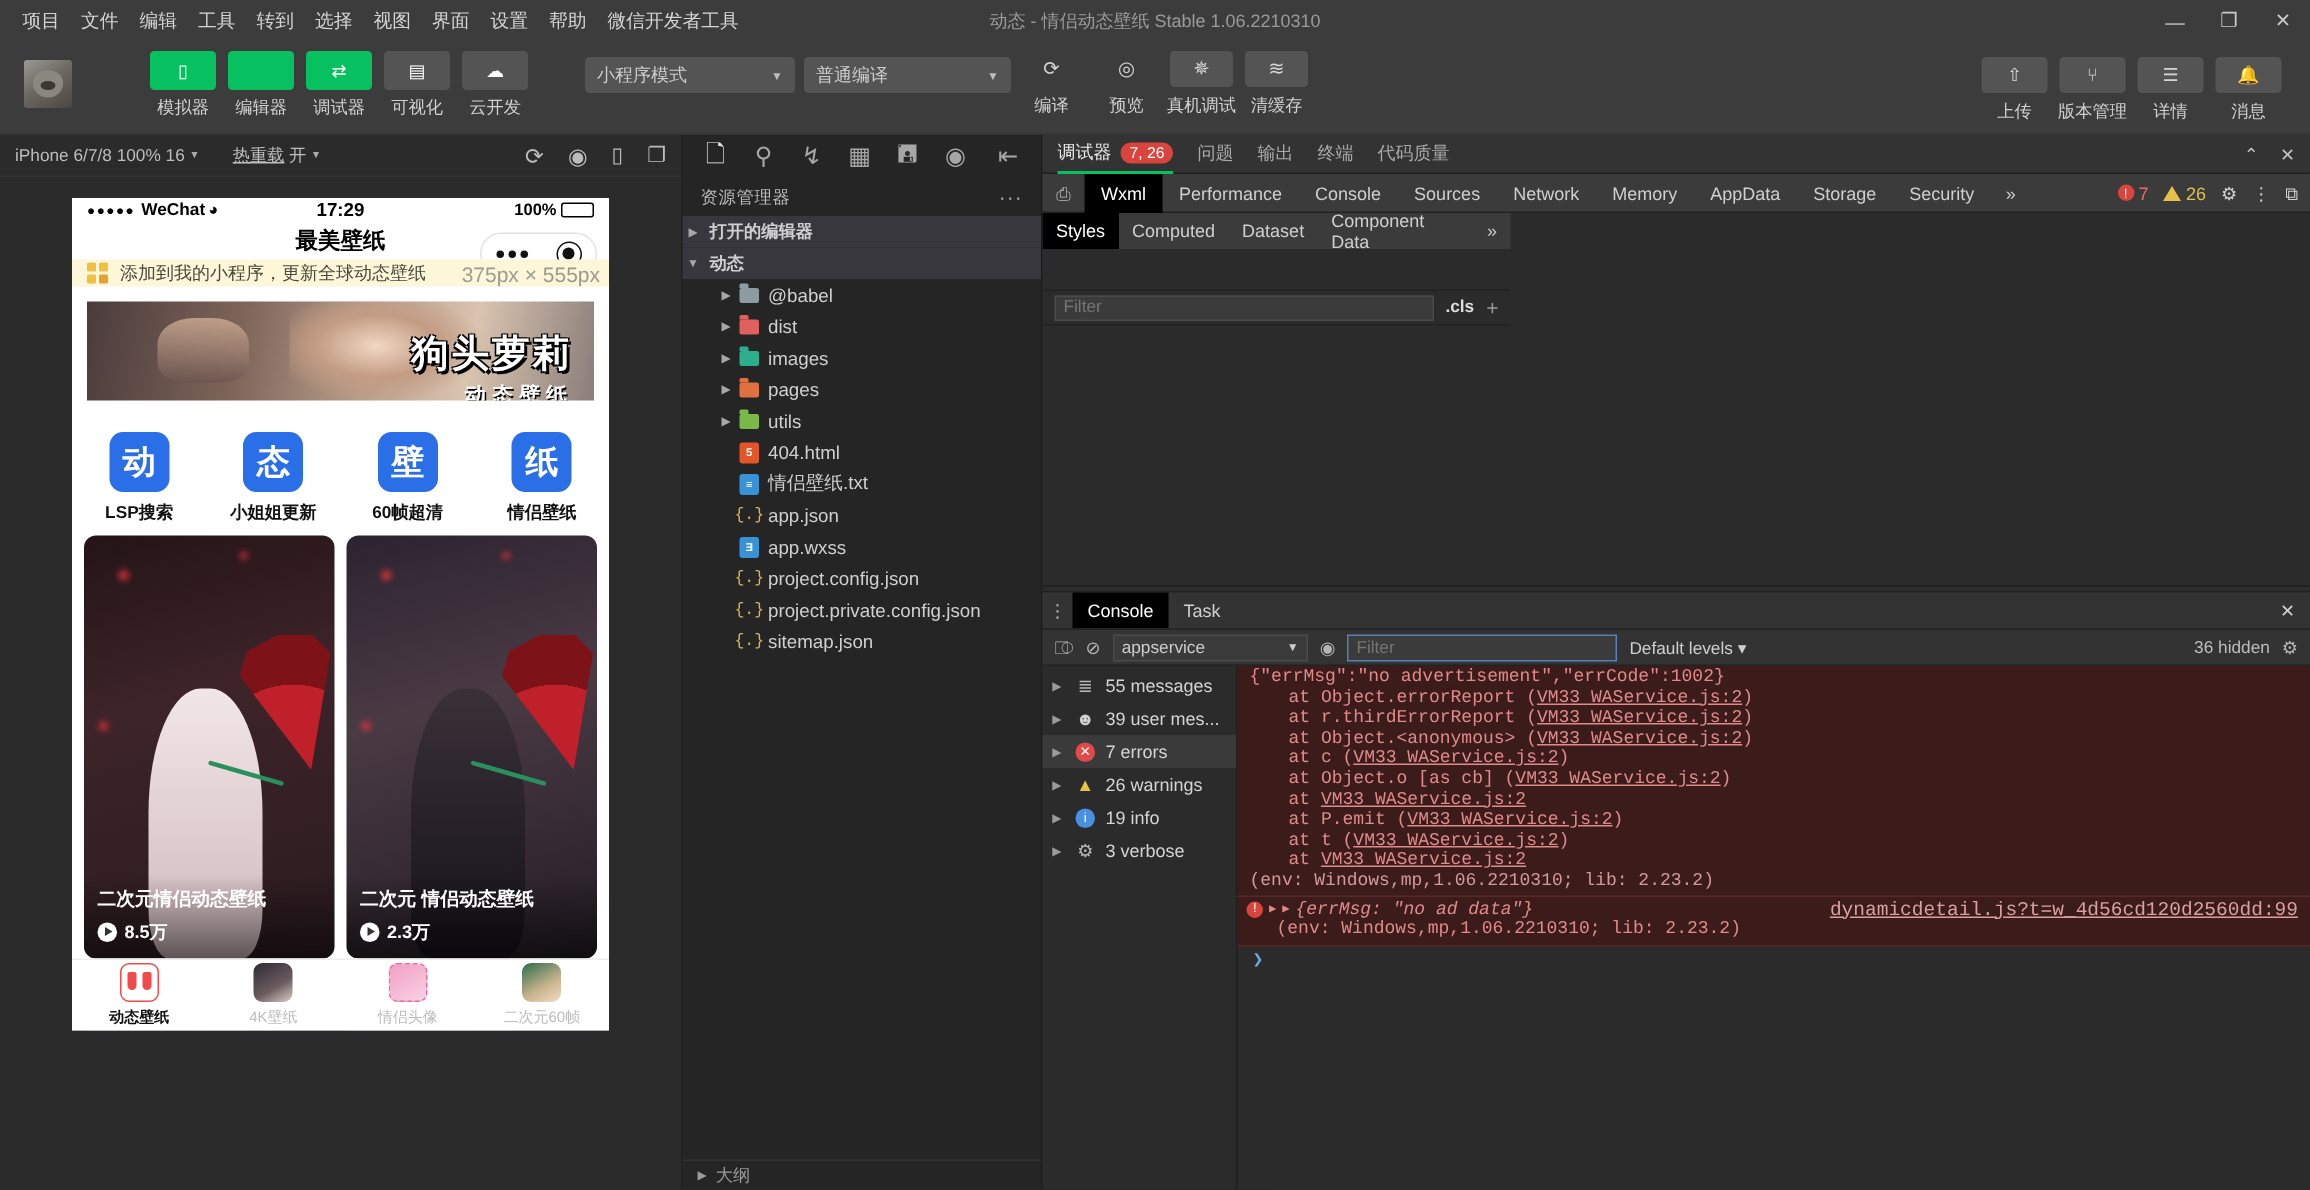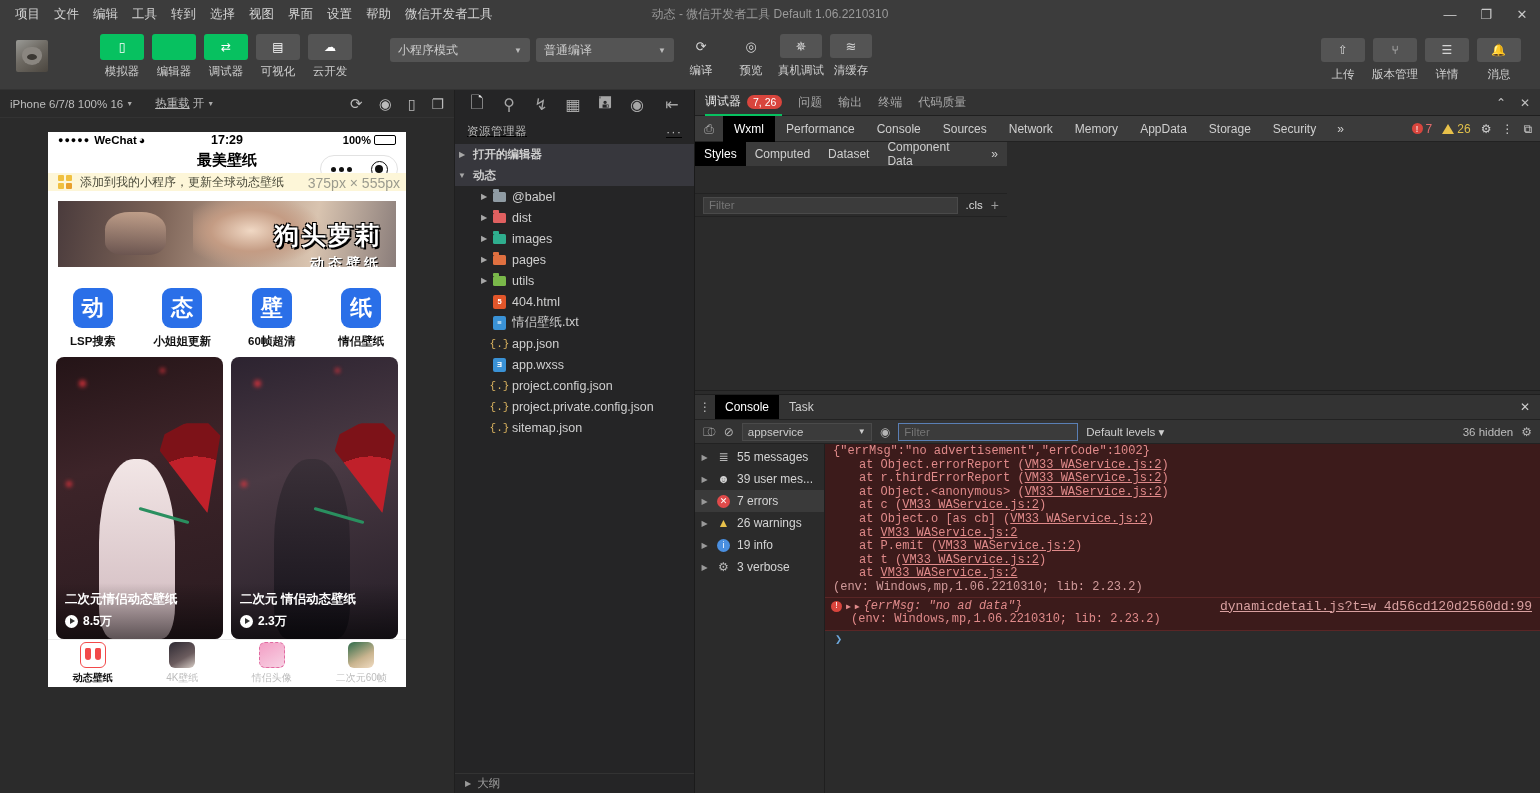--- a/index.html
+++ b/index.html
@@ -164,21 +164,21 @@
   .t4 { background:linear-gradient(150deg,#2e6b4a,#c9b48f 60%,#f1dcc2); }
 
   
   .exp-pane { width:240px; flex:0 0 240px; background:#252526; display:flex; flex-direction:column;
     border-right:1px solid #1b1b1b; }
   .exp-icons { height:28px; display:flex; align-items:center; gap:0; padding:0 6px; }
   .exp-icons .ei { width:32px; height:28px; display:flex; align-items:center; justify-content:center;
     color:#a6a6a6; }
   .exp-icons .ei.active { color:#e6e6e6; }
   .exp-icons .ei.last { margin-left:auto; }
-  .exp-head { height:26px; display:flex; align-items:center; padding:0 12px;text-decoration:underline; }
+  .exp-head { height:26px; display:flex; align-items:center; padding:0 12px; }
   .exp-head .t { font-size:11.5px; color:#bbb; letter-spacing:.5px; }
   .exp-head .dots { margin-left:auto; color:#bbb; font-size:13px; letter-spacing:1px; }
   .tree { flex:1; overflow:hidden; font-size:12.5px; }
   .row { height:21px; display:flex; align-items:center; color:#cfcfcf; padding-right:6px; white-space:nowrap; }
   .row.sect { background:#37373d; font-weight:bold; font-size:11.5px; }
   .row .arr { width:14px; text-align:center; font-size:8px; color:#a7a7a7; flex:0 0 14px; }
   .row .ico { width:17px; display:flex; align-items:center; justify-content:center; flex:0 0 17px;
     margin-right:4px; }
   .folder { width:13px; height:10px; border-radius:1.5px; position:relative; }
   .folder::before { content:""; position:absolute; left:0; top:-3px; width:6px; height:3px;
@@ -223,21 +223,21 @@
   .dom-tree .ind { padding-left:12px; position:relative; }
   .dom-tree .ind::before { content:"▸"; position:absolute; left:0; color:#aaa; font-size:8px; top:3px; }
   .styles-pane { width:312px; flex:0 0 312px; background:#2b2b2b; display:flex; flex-direction:column;gap:27px; }
   .styles-tabs { height:24px; display:flex; align-items:center; font-size:12px; background:#3b3b3b; }
   .styles-tabs .st { padding:0 9px; height:24px; display:flex; align-items:center; color:#cfcfcf; }
   .styles-tabs .st.active { background:#000; color:#fff; }
   .styles-filter { height:24px; display:flex; align-items:center; padding:0 8px; gap:8px;
     border-top:1px solid #222; border-bottom:1px solid #222; }
   .styles-filter input { flex:1; background:#3b3b3b; border:1px solid #4a4a4a; height:17px;
     color:#ccc; font-size:11.5px; padding:0 5px; outline:none; }
-  .styles-filter .cls { color:#ddd; font-size:11.5px; font-weight:normal; }
+  .styles-filter .cls { color:#ddd; font-size:11.5px; font-weight:bold; }
   .styles-filter .plus { color:#9a9a9a; font-size:14px; }
 
   .splitter { height:5px; background:#2b2b2b; border-top:1px solid #1f1f1f; border-bottom:1px solid #1f1f1f;}
 
   .console-wrap { flex:1; display:flex; flex-direction:column; min-height:0; background:#2b2b2b; }
   .con-tabs { height:24px; display:flex; align-items:center; font-size:12px; background:#333; }
   .con-tabs .kebab { width:20px; text-align:center; color:#bbb; }
   .con-tabs .ct { padding:0 10px; height:24px; display:flex; align-items:center; color:#cfcfcf; }
   .con-tabs .ct.active { background:#000; color:#fff; }
   .con-tabs .x { margin-left:auto; padding-right:10px; color:#cfcfcf; }
@@ -282,21 +282,21 @@
       <div class="menu-item">编辑</div>
       <div class="menu-item">工具</div>
       <div class="menu-item">转到</div>
       <div class="menu-item">选择</div>
       <div class="menu-item">视图</div>
       <div class="menu-item">界面</div>
       <div class="menu-item">设置</div>
       <div class="menu-item">帮助</div>
       <div class="menu-item">微信开发者工具</div>
     </div>
-  <div class="win-title">动态 - 微信开发者工具 Default 1.06.2210310</div>
+  <div class="win-title">动态 - 情侣动态壁纸 Stable 1.06.2210310</div>
   <div class="win-ctrls">
     <div class="win-btn">—</div>
     <div class="win-btn">❐</div>
     <div class="win-btn close">✕</div>
   </div>
 </div>
 
 <div class="toolbar">
   <div class="avatar"></div>
   <div class="tool-group" id="tool-group">

